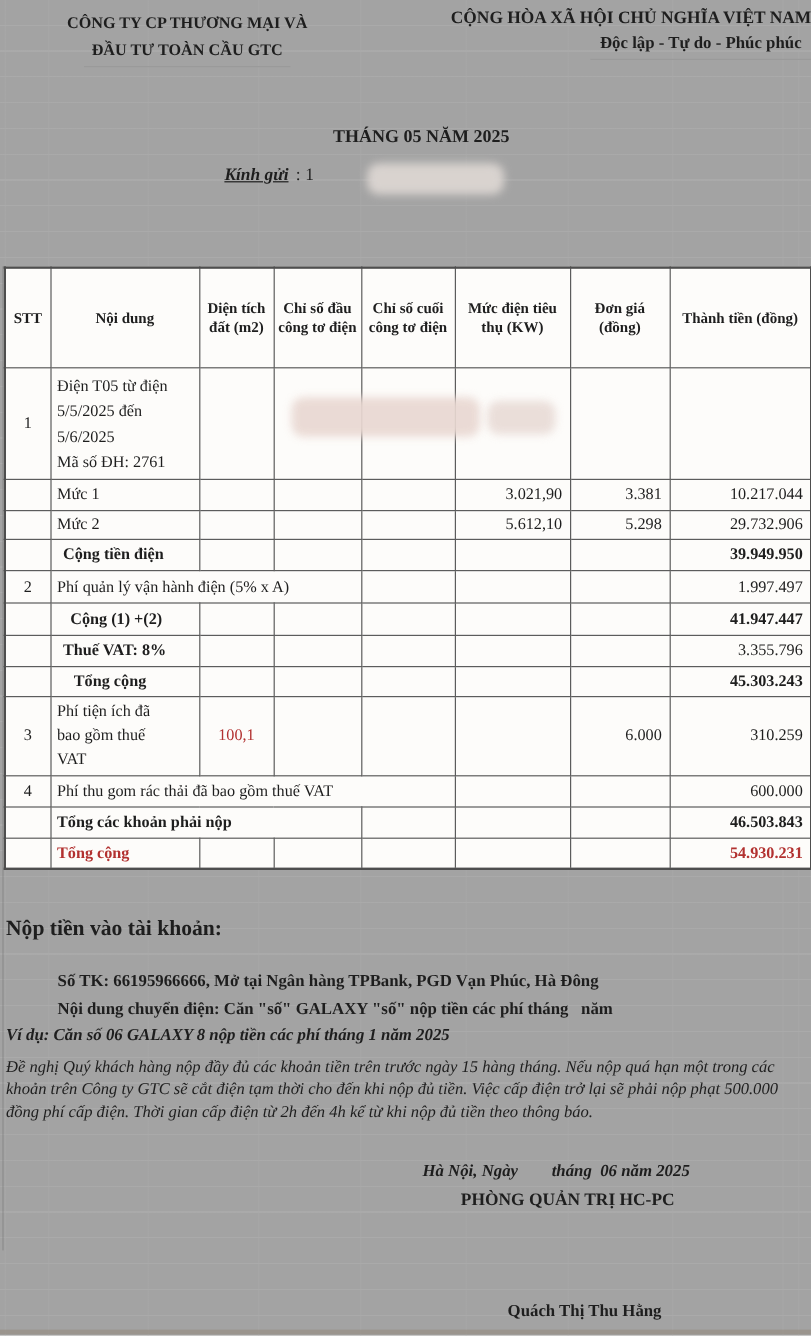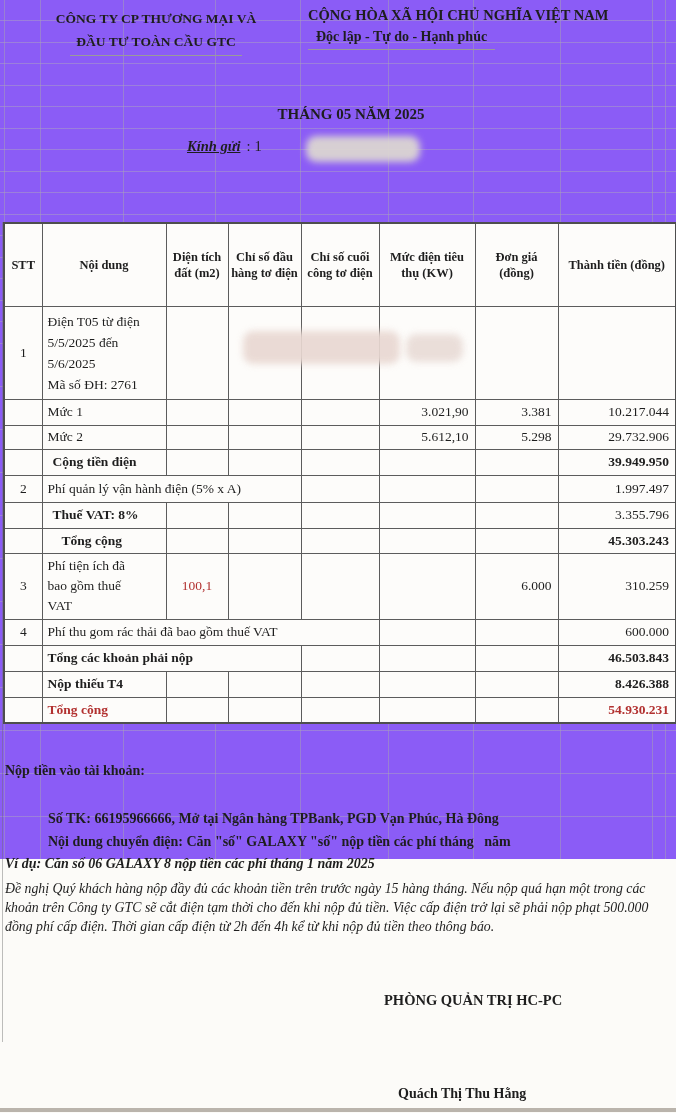--- a/index.html
+++ b/index.html
@@ -1,18 +1,18 @@
 <!DOCTYPE html>
 <html><head>
 <meta charset="utf-8">
 <style>
   html,body{margin:0;padding:0;}
   body{width:676px;height:1113px;overflow:hidden;background:#fcfbf8;
        font-family:"Liberation Serif","DejaVu Serif",serif;color:#1e1e1e;}
-  #page{position:relative;width:676px;height:859px;background:#8b5cf6;}
+  #page{position:relative;width:676px;height:1113px;background:#a3a3a3;}
 
   
   #grid{position:absolute;inset:0;z-index:0;
     background-image:
       linear-gradient(rgba(170,170,170,.45),rgba(170,170,170,.45)),
       linear-gradient(rgba(170,170,170,.45),rgba(170,170,170,.45)),
       linear-gradient(rgba(170,170,170,.45),rgba(170,170,170,.45)),
       linear-gradient(rgba(170,170,170,.45),rgba(170,170,170,.45)),
       linear-gradient(rgba(170,170,170,.45),rgba(170,170,170,.45)),
       linear-gradient(rgba(170,170,170,.45),rgba(170,170,170,.45)),
@@ -24,21 +24,21 @@
     background-repeat:no-repeat,no-repeat,no-repeat,no-repeat,no-repeat,no-repeat,no-repeat,no-repeat,no-repeat,no-repeat,repeat;
     background-size:1px 100%,1px 100%,1px 100%,1px 100%,1px 100%,1px 100%,1px 100%,1px 100%,1px 100%,1px 100%,auto;
     background-position:4px 0,40px 0,123px 0,215px 0,300px 0,388px 0,473px 0,560px 0,652px 0,665px 0,0 0;}
 
   .abs{position:absolute;z-index:2;}
 
   
   .company{left:10px;top:7px;width:292px;text-align:center;font-weight:bold;
            font-size:13.5px;line-height:23px;}
   .company .u2{display:inline-block;border-bottom:1.5px solid #9a9a9a;padding:0 6px 2px 6px;}
-  .national{left:308px;top:5px;width:368px;text-align:left;font-weight:bold;}
+  .national{left:308px;top:5px;width:368px;text-align:right;font-weight:bold;}
   .national .l1{font-size:14.5px;line-height:21px;}
   .national .l2{font-size:14px;line-height:21px;display:inline-block;
                 border-bottom:1.5px solid #9a9a9a;padding:0 8px 2px 8px;}
 
   .title{left:0;top:83px;width:676px;text-align:center;font-weight:bold;font-size:17.5px;}
   .subtitle{left:0;top:106px;width:676px;text-align:center;font-weight:bold;font-size:15px;padding-left:13px;}
 
   .salutation{left:187px;top:138px;font-size:14.5px;}
   .salutation .kg{font-weight:bold;font-style:italic;text-decoration:underline;}
   .salutation .sep{margin:0 4px 0 6px;}
@@ -62,50 +62,50 @@
   .ind8{padding-left:10px !important;} .ind14{padding-left:16px !important;}
   .ind16{padding-left:19px !important;}
 
   
   .redact{position:absolute;z-index:6;border-radius:10px;filter:blur(3.5px);}
   #blur-kg{left:306px;top:136px;width:114px;height:26px;background:#dcd6d2;opacity:.95;}
   #blur-a{left:243px;top:331px;width:157px;height:33px;background:#e9d8d2;opacity:.92;}
   #blur-b{left:406px;top:334px;width:57px;height:28px;background:#e9dcd7;opacity:.92;}
 
   
-  .pay-title{left:5px;top:763px;font-weight:bold;font-size:14px;}
+  .pay-title{left:5px;top:763px;font-weight:bold;font-size:18px;}
   .pay1{left:48px;top:788px;font-weight:bold;font-size:14px;}
   .pay2{left:48px;top:811px;font-weight:bold;font-size:14px;}
   .pay3{left:48px;top:834px;font-weight:bold;font-size:14px;white-space:pre;}
   .example{left:5px;top:856px;font-weight:bold;font-style:italic;font-size:14px;}
   .notice{left:5px;top:879px;width:666px;font-style:italic;font-size:13.8px;line-height:19px;}
   .dateline{left:352px;top:969px;font-weight:bold;font-style:italic;font-size:14px;white-space:pre;}
   .dept{left:384px;top:992px;font-weight:bold;font-size:14.5px;}
-  .signer{left:398px;top:1086px;font-weight:bold;font-size:14px;}
+  .signer{left:423px;top:1086px;font-weight:bold;font-size:14px;}
 
   .leftline{position:absolute;left:2px;top:222px;width:1px;height:820px;
             background:rgba(110,110,110,.45);z-index:1;}
   .bottomband{position:absolute;left:0;top:1108px;width:676px;height:4px;
             background:rgba(150,142,130,.65);z-index:1;}
 </style>
 </head>
 <body>
 
 <div id="page">
   <div id="grid"></div>
   <div class="leftline"></div>
   <div class="bottomband"></div>
 
   <div class="abs company">
     <div>CÔNG TY CP THƯƠNG MẠI VÀ</div>
     <div><span class="u2">ĐẦU TƯ TOÀN CẦU GTC</span></div>
   </div>
   <div class="abs national">
     <div class="l1">CỘNG HÒA XÃ HỘI CHỦ NGHĨA VIỆT NAM</div>
-    <div><span class="l2">Độc lập - Tự do - Hạnh phúc</span></div>
+    <div><span class="l2">Độc lập - Tự do - Phúc phúc</span></div>
   </div>
 
   <div class="abs subtitle">THÁNG 05 NĂM 2025</div>
 
   <div class="abs salutation">
     <span class="kg">Kính gửi</span><span class="sep">:</span><span>1</span>
   </div>
   <div class="redact" id="blur-kg"></div>
 
 
@@ -118,21 +118,21 @@
       <col style="width:78px">
         <col style="width:96px">
         <col style="width:83px">
         <col style="width:118px">
     </colgroup>
     <tbody>
         <tr class="h83">
       <th>STT</th>
       <th>Nội dung</th>
       <th>Diện tích đất (m2)</th>
-      <th>Chỉ số đầu hàng tơ điện</th>
+      <th>Chỉ số đầu công tơ điện</th>
       <th>Chỉ số cuối công tơ điện</th>
       <th>Mức điện tiêu thụ (KW)</th>
       <th>Đơn giá (đồng)</th>
       <th>Thành tiền (đồng)</th>
     </tr>
     <tr class="h93">
       <td class="ctr">1</td>
       <td>
         <div class="cellline">Điện T05 từ điện</div>
         <div class="cellline">5/5/2025 đến</div>
@@ -177,20 +177,30 @@
       <td class="num b">39.949.950</td>
     </tr>
     <tr class="h27">
       <td class="ctr">2</td>
       <td colspan="3">Phí quản lý vận hành điện (5% x A)</td>
       <td></td>
       <td></td>
       <td></td>
       <td class="num">1.997.497</td>
     </tr>
+    <tr class="h27">
+      <td></td>
+      <td class="b ind14">Cộng (1) +(2)</td>
+      <td></td>
+      <td></td>
+      <td></td>
+      <td></td>
+      <td></td>
+      <td class="num b">41.947.447</td>
+    </tr>
     <tr class="h26">
       <td></td>
       <td class="b ind8">Thuế VAT: 8%</td>
       <td></td>
       <td></td>
       <td></td>
       <td></td>
       <td></td>
       <td class="num">3.355.796</td>
     </tr>
@@ -228,30 +238,20 @@
     <tr class="h26">
       <td></td>
       <td colspan="3" class="b">Tổng các khoản phải nộp</td>
       <td></td>
       <td></td>
       <td></td>
       <td class="num b">46.503.843</td>
     </tr>
     <tr class="h26">
       <td></td>
-      <td class="b">Nộp thiếu T4</td>
-      <td></td>
-      <td></td>
-      <td></td>
-      <td></td>
-      <td></td>
-      <td class="num b">8.426.388</td>
-    </tr>
-    <tr class="h26">
-      <td></td>
       <td class="b red">Tổng cộng</td>
       <td></td>
       <td></td>
       <td></td>
       <td></td>
       <td></td>
       <td class="num b red">54.930.231</td>
     </tr>
   </tbody>
     </table>
@@ -259,15 +259,16 @@
   <div class="redact" id="blur-a"></div>
   <div class="redact" id="blur-b"></div>
 
   <div class="abs pay-title">Nộp tiền vào tài khoản:</div>
   <div class="abs pay2">Số TK: 66195966666, Mở tại Ngân hàng TPBank, PGD Vạn Phúc, Hà Đông</div>
   <div class="abs pay3">Nội dung chuyển điện: Căn "số" GALAXY "số" nộp tiền các phí tháng   năm</div>
   <div class="abs example">Ví dụ: Căn số 06 GALAXY 8 nộp tiền các phí tháng 1 năm 2025</div>
 
   <div class="abs notice">Đề nghị Quý khách hàng nộp đầy đủ các khoản tiền trên trước ngày 15 hàng tháng. Nếu nộp quá hạn một trong các khoản trên Công ty GTC sẽ cắt điện tạm thời cho đến khi nộp đủ tiền. Việc cấp điện trở lại sẽ phải nộp phạt 500.000 đồng phí cấp điện. Thời gian cấp điện từ 2h đến 4h kể từ khi nộp đủ tiền theo thông báo.</div>
 
+  <div class="abs dateline">Hà Nội, Ngày        tháng  06 năm 2025</div>
   <div class="abs dept">PHÒNG QUẢN TRỊ HC-PC</div>
   <div class="abs signer">Quách Thị Thu Hằng</div>
 </div>
 
 </body></html>

